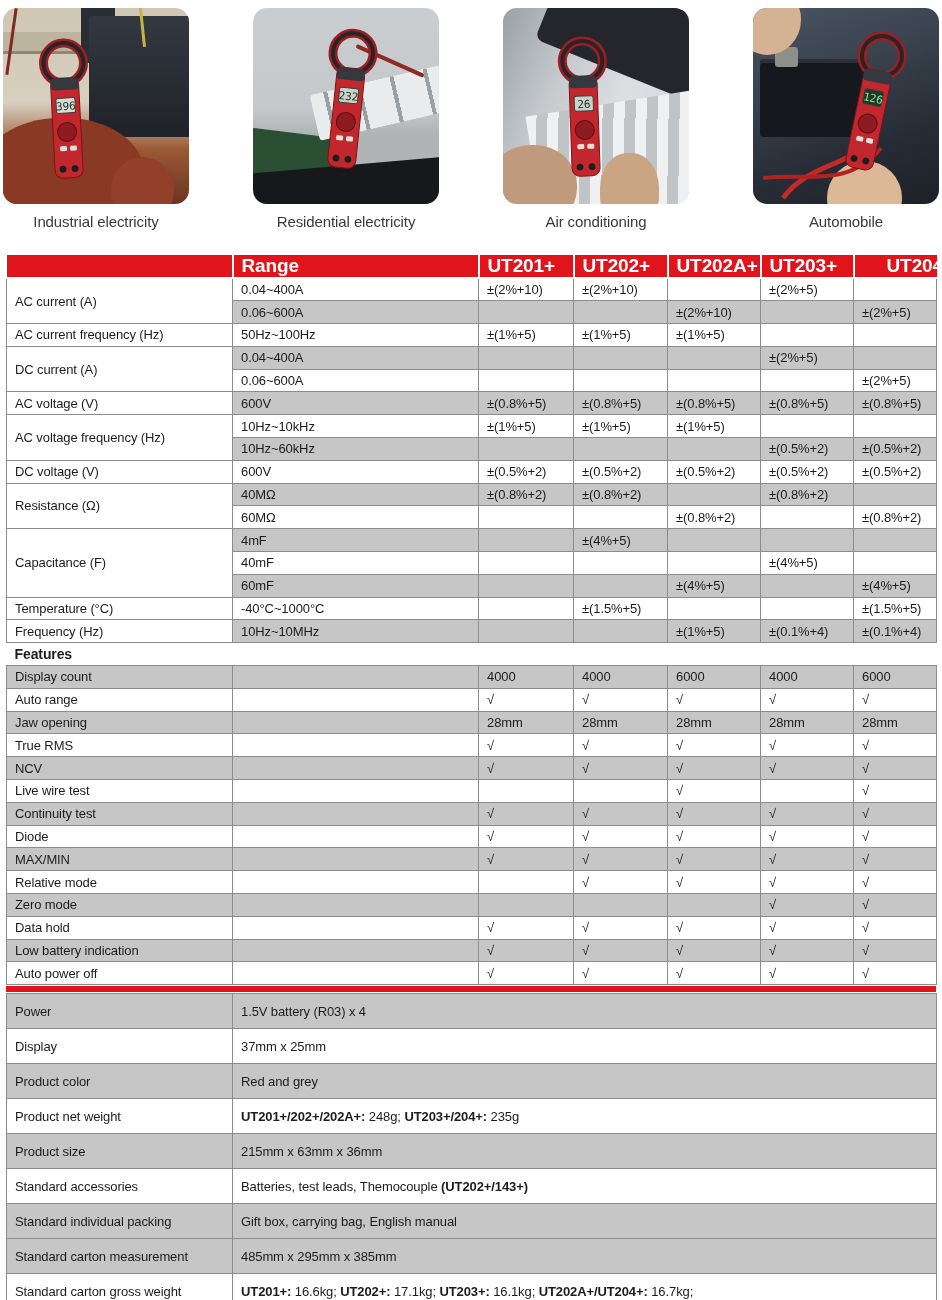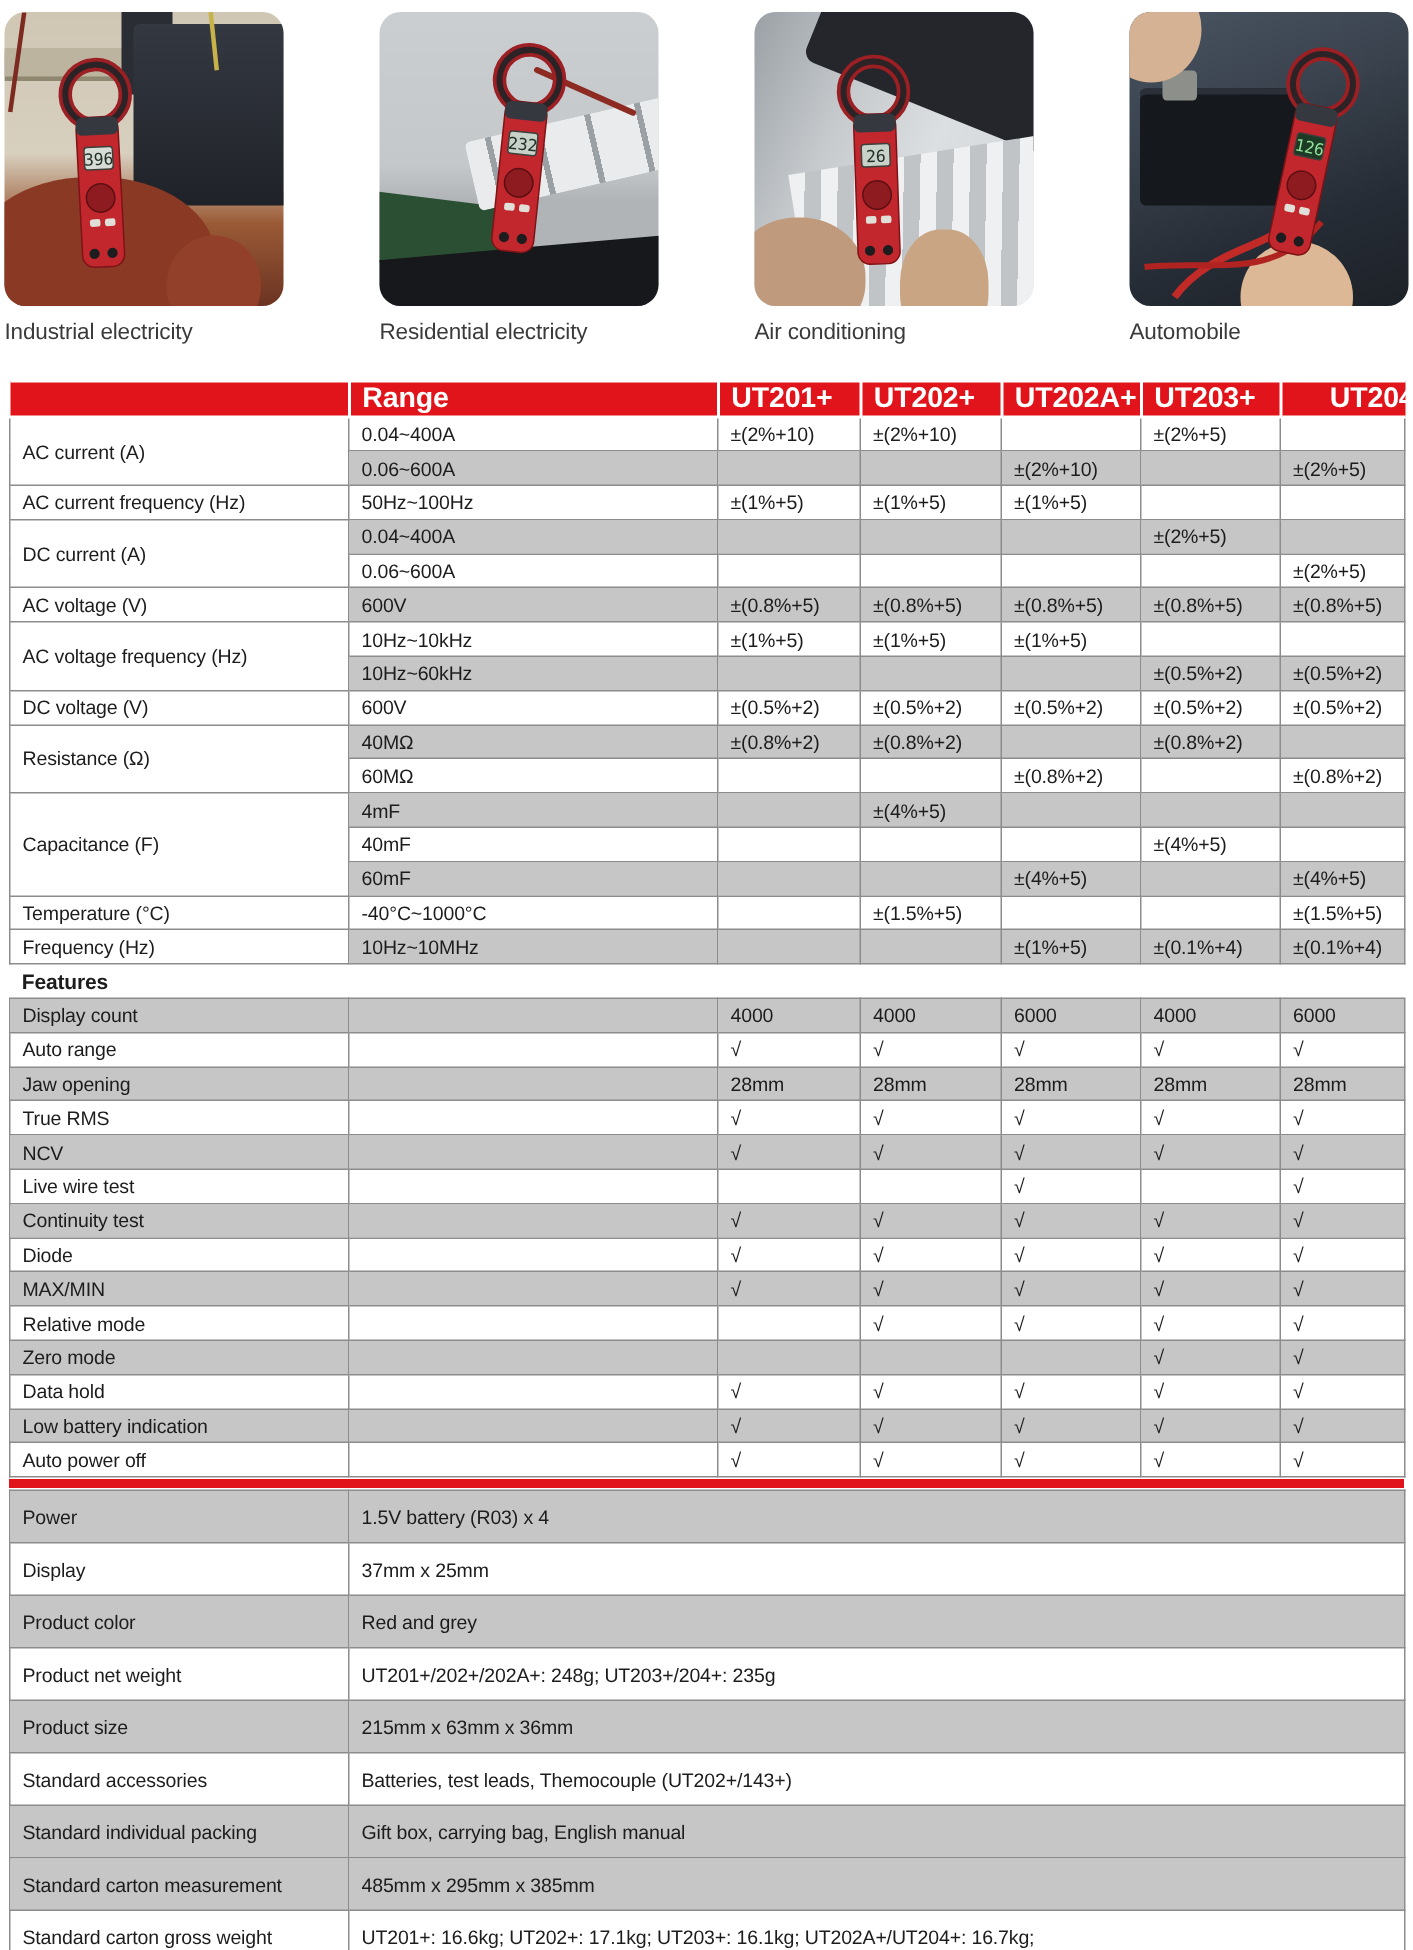--- a/index.html
+++ b/index.html
@@ -4,21 +4,21 @@
 <style>
   * { margin:0; padding:0; box-sizing:border-box; }
   html,body { width:942px; height:1300px; overflow:hidden; background:#ffffff;
     font-family:"Liberation Sans", sans-serif; color:#1c1c1c; letter-spacing:-0.1px; }
 
   
   .apps { display:flex; justify-content:space-between; padding:8px 3px 0 3px; }
   .app-card { width:186px; }
   .photo { width:186px; height:196px; border-radius:14px; overflow:hidden; position:relative; }
   .photo > div, .photo > svg { position:absolute; }
-  .caption { text-align:left; font-size:15px; color:#3a3a3a; margin-top:9px; }
+  .caption { text-align:center; font-size:15px; color:#3a3a3a; margin-top:9px; }
 
   
   .photo-1 { background:linear-gradient(180deg,#cfc6b4 0%,#d8d0bf 48%,#9a5a36 72%,#6b3322 100%); }
   .p1-panel { right:-4%; top:4%; width:58%; height:62%; background:linear-gradient(180deg,#343841,#1f2228); border-radius:4px; }
   .p1-panel2 { right:40%; top:0; width:18%; height:28%; background:#2a2d34; }
   .p1-rail { left:0; top:12%; width:46%; height:10%; background:#bdb49f; box-shadow:0 3px 0 #8f876f; }
   .p1-wire1 { left:4%; top:0; width:3px; height:34%; background:#7d2a20; transform:rotate(8deg); }
   .p1-wire2 { right:24%; top:0; width:3px; height:20%; background:#c8b24a; transform:rotate(-6deg); }
   .p1-hand { left:-12%; bottom:-14%; width:88%; height:58%; background:#8a3a24; border-radius:48%; }
   .p1-hand2 { right:8%; bottom:-10%; width:34%; height:34%; background:#93402a; border-radius:50%; }
@@ -70,21 +70,21 @@
   .spec td { font-size:13px; height:22.8px; padding:0 2px 0 8px; border:1px solid #8c8c8c;
     white-space:nowrap; overflow:hidden; }
   .spec td.attr { background:#fff; }
   tr.stripe td { background:#c6c6c6; }
   tr.stripe td.attr { background:#fff; }
   td.features-head { font-weight:bold; font-size:14px; border-left:none; border-right:none; background:#fff; padding-left:8px; }
   .divider { height:6px; background:var(--red); margin:1px 6px 1px 6px; }
   .general { }
   .general td { font-size:13px; height:35px; padding:0 2px 0 8px; border:1px solid #8c8c8c;
     white-space:nowrap; overflow:hidden; }
-  .general .seg-b { font-weight:normal; }
+  .general .seg-b { font-weight:bold; }
   .bottom-bar { height:9px; background:var(--red); margin-top:1px; }
   :root { --red:#e0141a; }
 </style>
 </head>
 <body>
 
 <div class="apps">
   <figure class="app-card">
     <div class="photo photo-1">
       <div class="p1-rail"></div>

